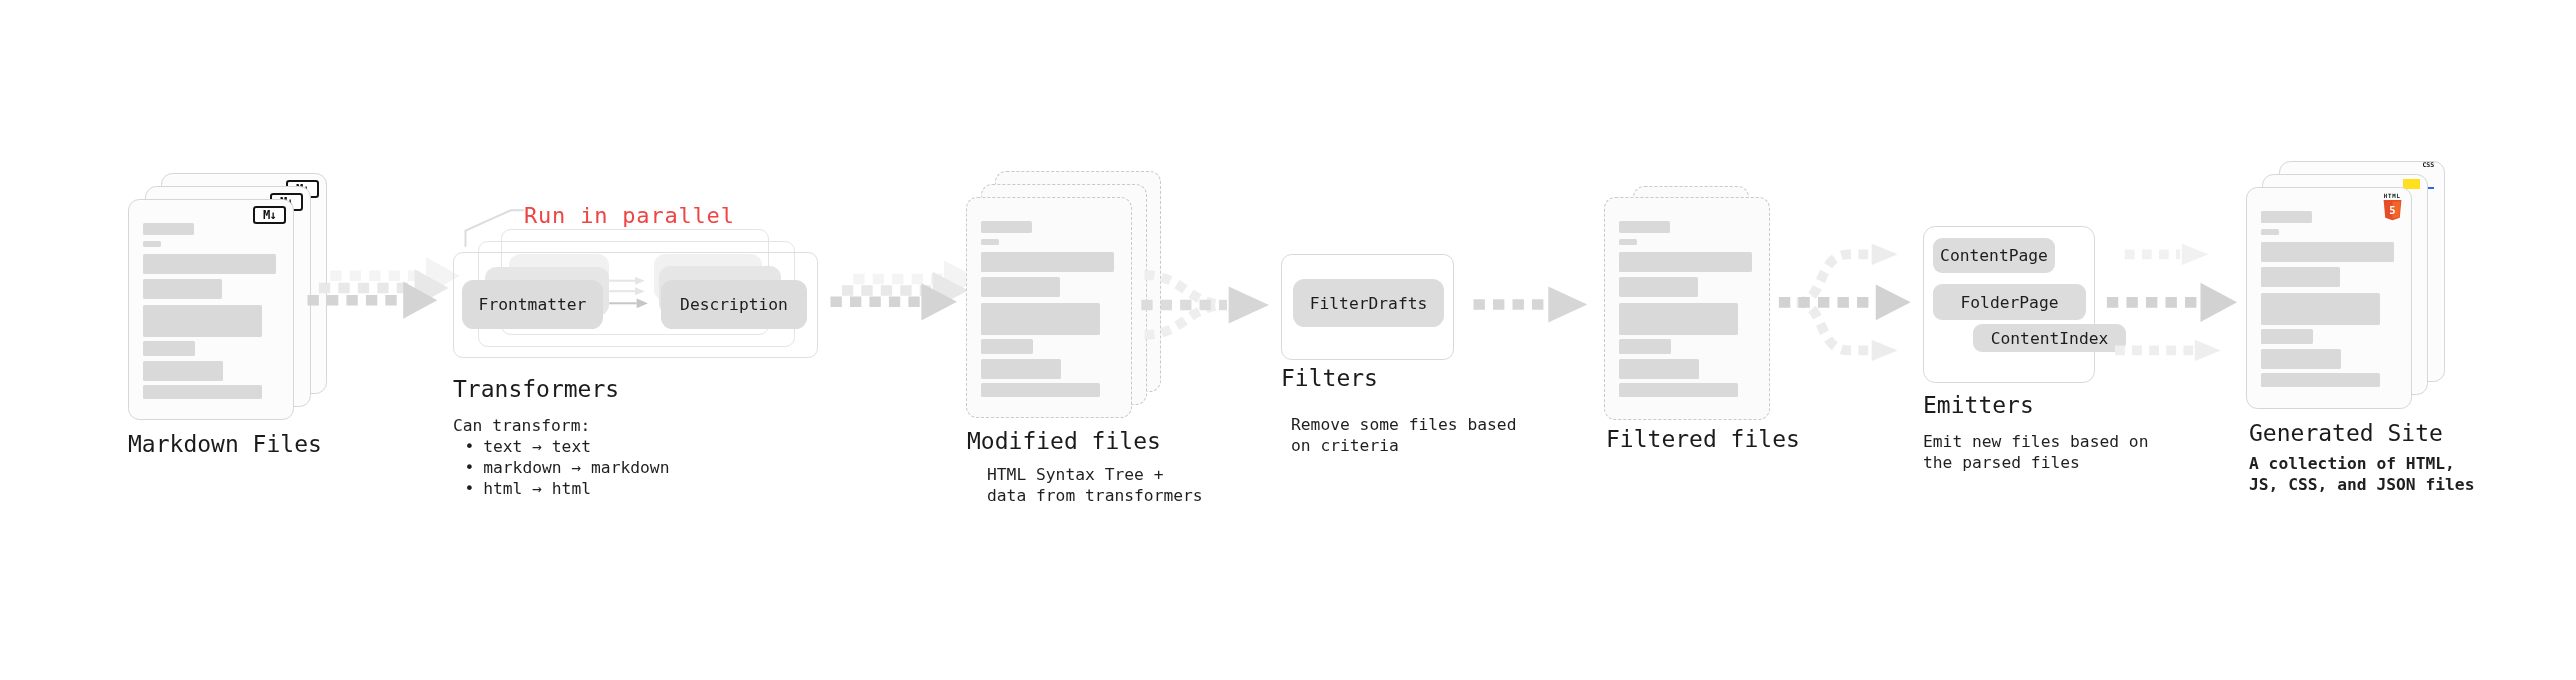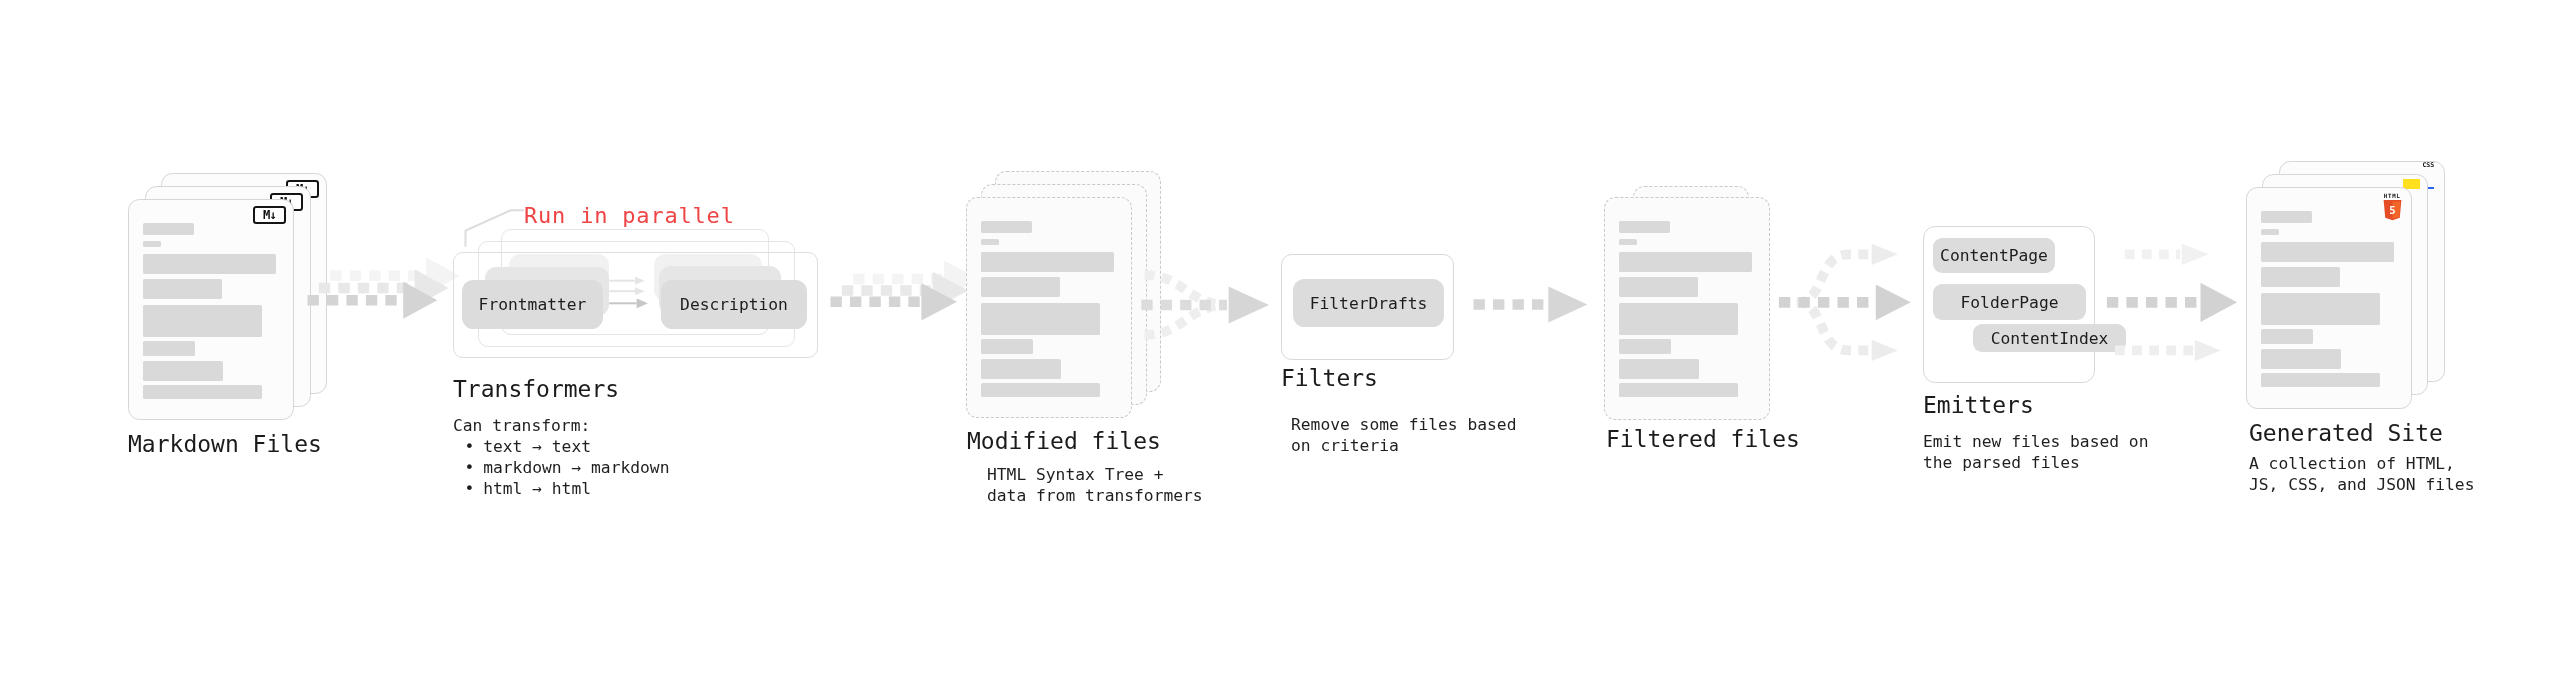--- a/index.html
+++ b/index.html
@@ -264,20 +264,20 @@
       <div class="bar b1"></div>
       <div class="bar b2"></div>
       <div class="bar b3"></div>
       <div class="bar b4"></div>
       <div class="bar b5"></div>
       <div class="bar b6"></div>
       <div class="bar b7"></div>
       <div class="bar b8"></div>
     </div>
     <div class="label" style="left:2249px;top:421px;">Generated Site</div>
-    <div class="sub" style="left:2249px;top:453px;">
+    <div class="sub" style="left:2249px;top:453px;font-weight:bold;">
       <div>A collection of HTML,</div>
       <div>JS, CSS, and JSON files</div>
     </div>
   </div>
 
 </div>
 
 
 </body></html>

